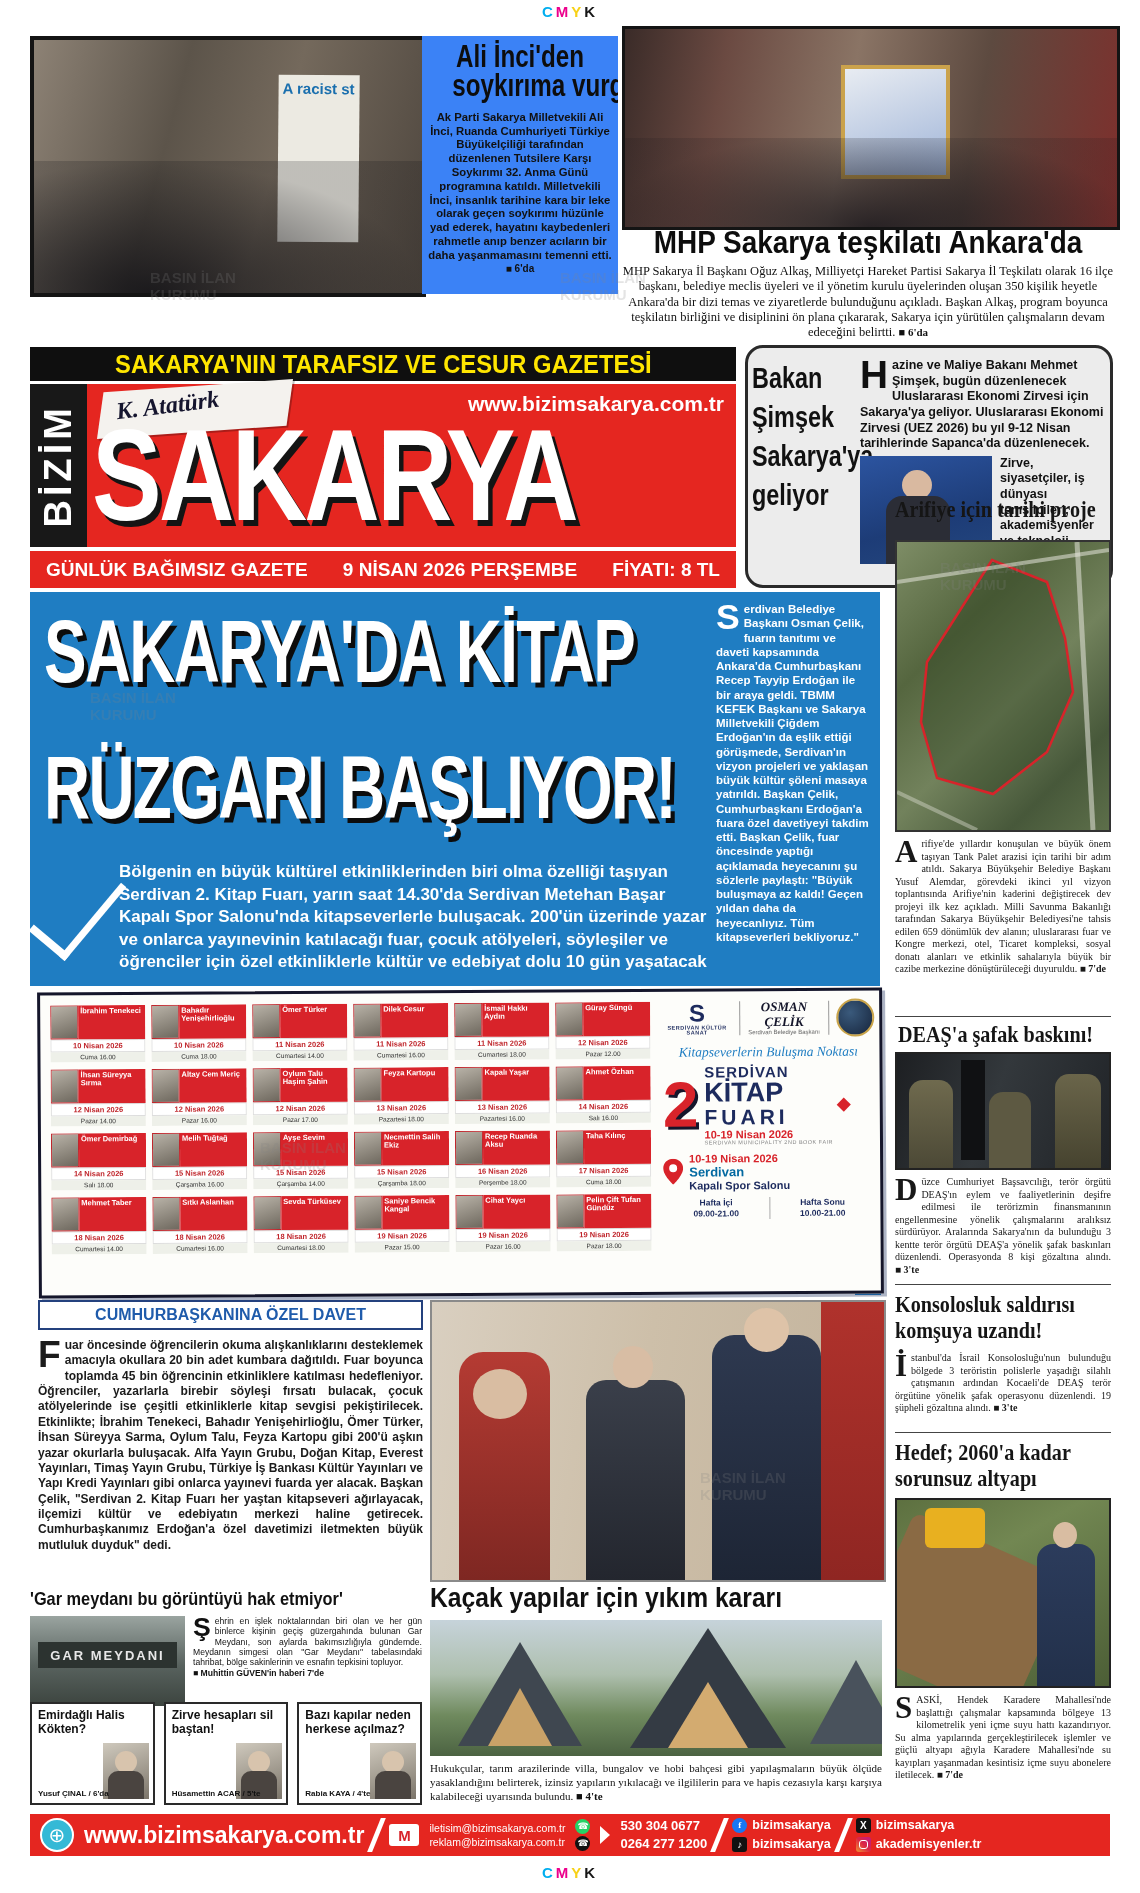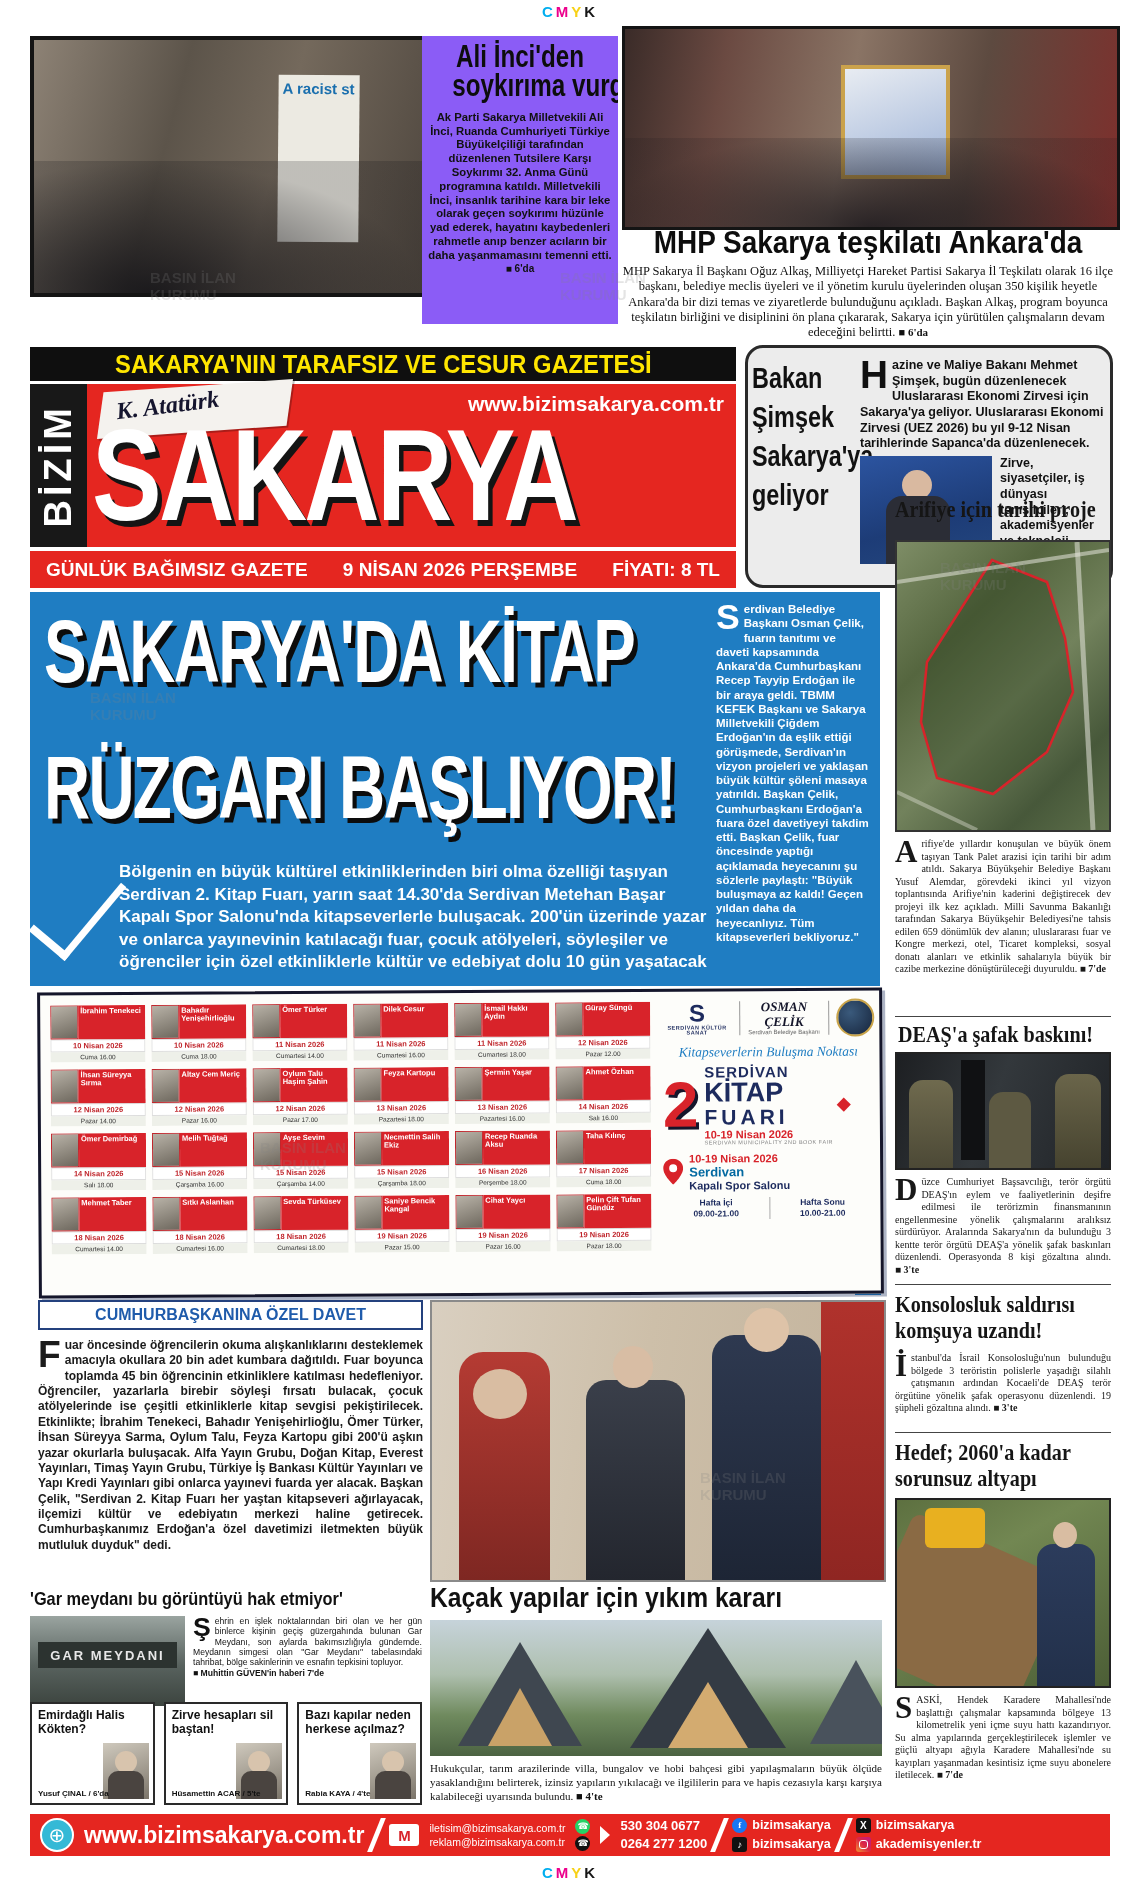--- a/index.html
+++ b/index.html
@@ -162,21 +162,21 @@
 
   <div class="ph" style="left:30px;top:36px;width:388px;height:253px;border:4px solid #141414;
        background:linear-gradient(105deg,#8d8275 0%,#5c544a 35%,#74695c 60%,#4e463e 100%);">
     <div class="abs" style="left:63%;top:14%;width:21%;height:66%;background:#eceae2;transform:rotate(.5deg);">
       <span style="display:block;margin:6px 4px 0 4px;color:#1a6fae;font-weight:bold;font-size:15px;line-height:1;">A racist st</span>
     </div>
     <div class="abs" style="left:0;bottom:0;width:100%;height:52%;
          background:radial-gradient(ellipse at 30% 100%,rgba(15,15,20,.85),rgba(15,15,20,.2) 70%);"></div>
   </div>
 
-  <div class="abs" style="left:422px;top:36px;width:196px;height:288px;background:#8b5cf6;
+  <div class="abs" style="left:422px;top:36px;width:196px;height:258px;background:#3b82f6;
        text-align:center;overflow:hidden;padding:6px 4px;box-sizing:border-box;">
     <div class="head-black" style="font-size:31px;">
       <span class="sqzc">Ali İnci'den</span><br>
       <span class="sqzc">soykırıma vurgu</span>
     </div>
     <p style="margin:10px 2px 0 2px;font-size:11.3px;font-weight:bold;line-height:1.22;"><span>Ak Parti Sakarya Milletvekili Ali İnci, Ruanda Cumhuriyeti Türkiye Büyükelçiliği tarafından düzenlenen Tutsilere Karşı Soykırımı 32. Anma Günü programına katıldı. Milletvekili İnci, insanlık tarihine kara bir leke olarak geçen soykırımı hüzünle yad ederek, hayatını kaybedenleri rahmetle anıp benzer acıların bir daha yaşanmamasını temenni etti.</span>
       <span class="ref" style="font-size:10px;">■ 6'da</span></p>
   </div>
 
   <div class="ph" style="left:622px;top:26px;width:492px;height:198px;border:3px solid #141414;
@@ -332,21 +332,21 @@
       <div class="card-photo"></div>
       <div class="card-name">Feyza Kartopu</div>
     </div>
     <div class="card-date">13 Nisan 2026</div>
     <div class="card-slot">Pazartesi 18.00</div>
   </div>
 
   <div class="card">
     <div class="card-top">
       <div class="card-photo"></div>
-      <div class="card-name">Şermin Yaşar</div>
+      <div class="card-name">Kapalı Yaşar</div>
     </div>
     <div class="card-date">13 Nisan 2026</div>
     <div class="card-slot">Pazartesi 16.00</div>
   </div>
 
   <div class="card">
     <div class="card-top">
       <div class="card-photo"></div>
       <div class="card-name">Ahmet Özhan</div>
     </div>

